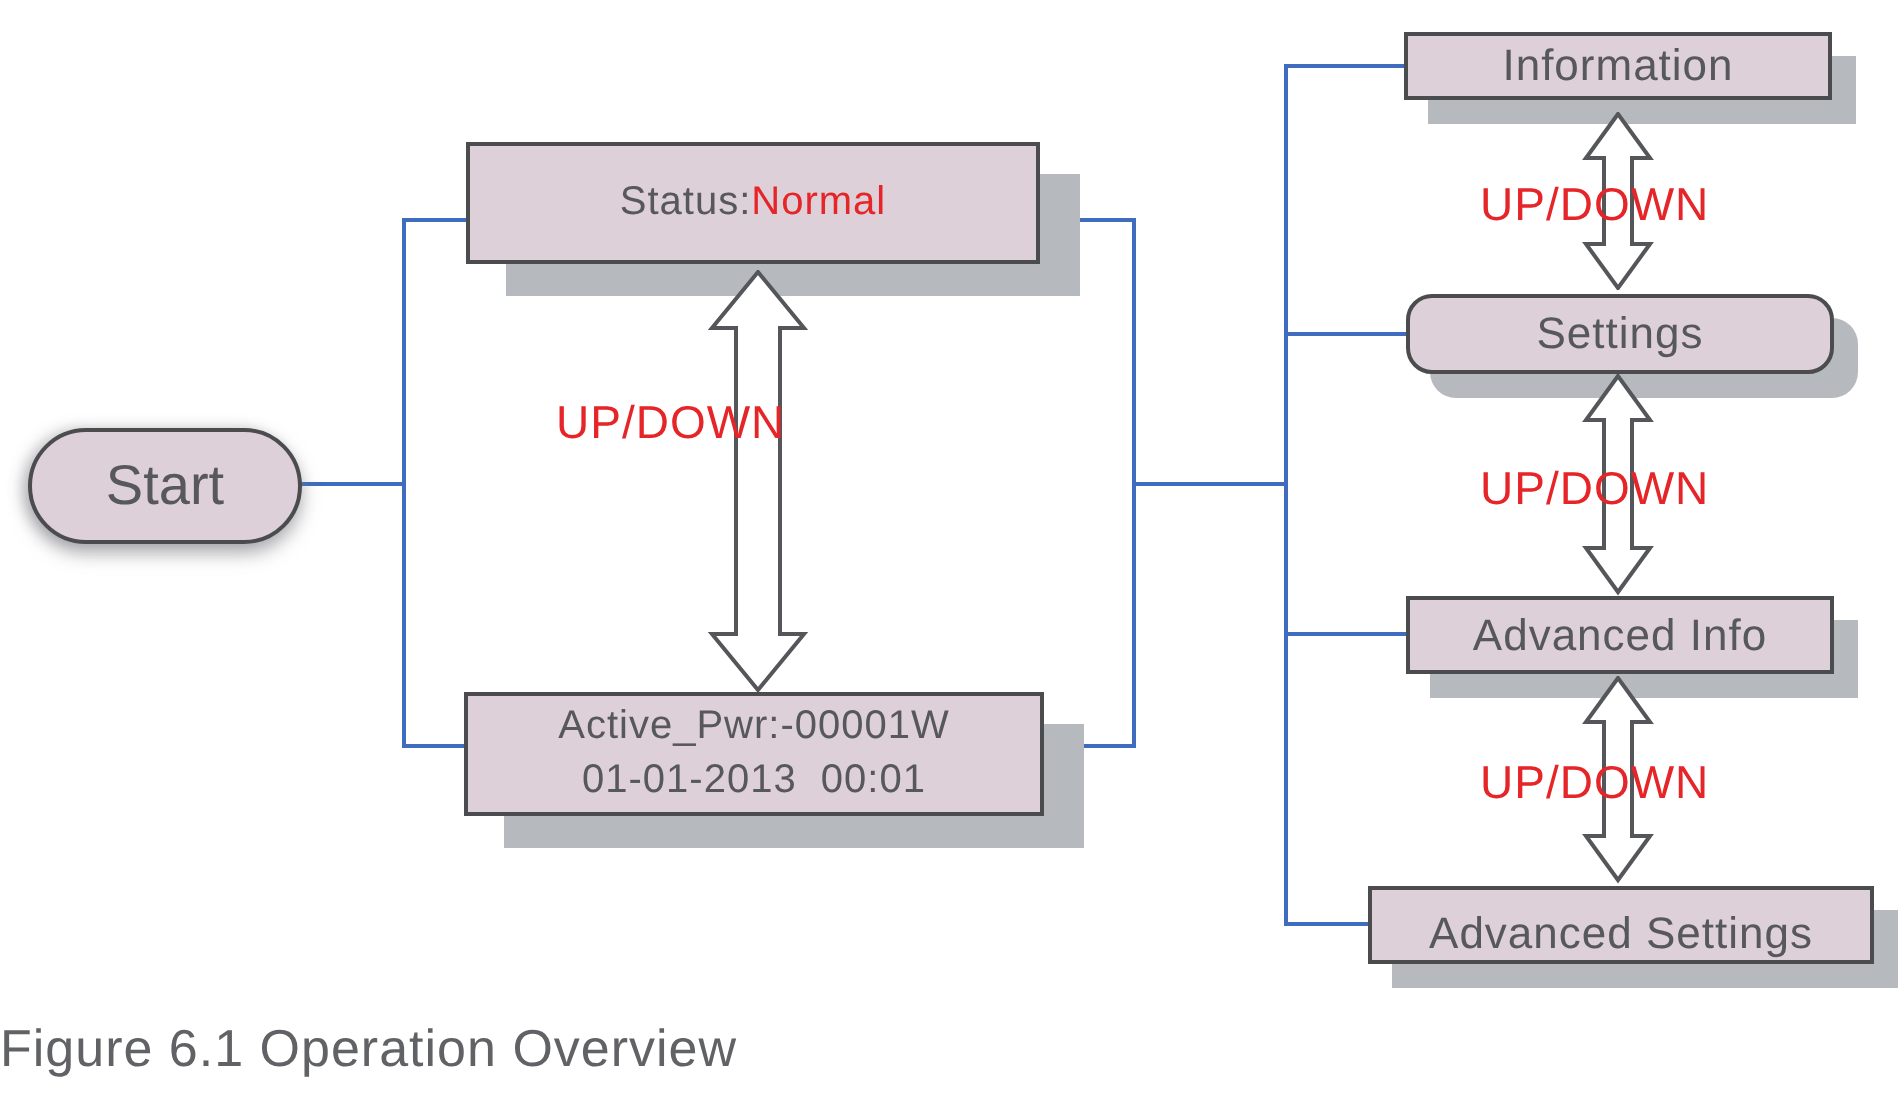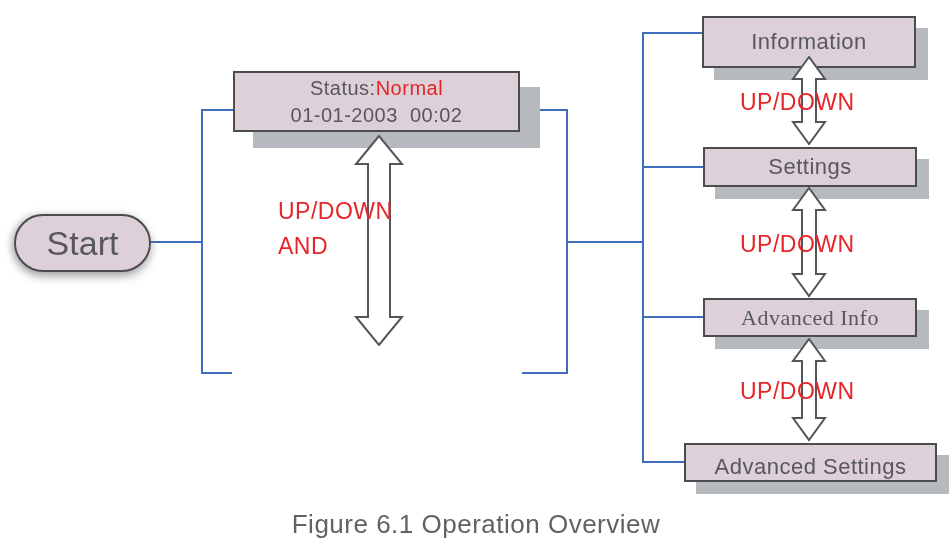--- a/index.html
+++ b/index.html
@@ -18,35 +18,35 @@
     color:#57585a;
   }
   .shadow-big{box-shadow:20px 16px 0 #b6b9be;}
   .shadow-small{box-shadow:12px 12px 0 #b6b9be;}
   .screen{font-size:20px;line-height:27px;letter-spacing:0.5px;}
   .screen .pre{white-space:pre;}
   .menu{font-size:22px;letter-spacing:0.5px;}
   .red{color:#e52528;}
   
   #start-node{
-    border-radius:29px;font-size:34px;
+    border-radius:29px;font-size:28px;
     box-shadow:0 5px 9px rgba(120,120,128,.55), -3px 0 7px rgba(120,120,128,.35);
   }
   
   .dbl-arrow{position:absolute;}
   .dbl-arrow path{fill:#ffffff;stroke:#55565a;stroke-width:2;stroke-linejoin:miter;}
   
   .red-label{
     position:absolute;color:#e52528;font-size:23px;text-align:left;
     letter-spacing:0.5px;
   }
   #mid-label{line-height:35px;}
   
   #figure-caption{
-    position:absolute;left:0;top:509px;width:952px;text-align:center;
+    position:absolute;left:0;top:509px;width:952px;
     color:#616265;font-size:26px;letter-spacing:0.5px;
   }
 </style>
 </head>
 <body>
 
 <div id="stage">
 
   <div class="line v" style="left:201px;top:109px;height:265px;"></div>
   <div class="line h" style="left:150px;top:241px;width:53px;"></div>
@@ -61,31 +61,34 @@
   <div class="line h" style="left:642px;top:166px;width:61px;"></div>
   <div class="line h" style="left:642px;top:316px;width:61px;"></div>
   <div class="line h" style="left:642px;top:461px;width:42px;"></div>
 
   <div id="start-node" class="node" style="left:14px;top:214px;width:137px;height:58px;">
     <span>Start</span>
   </div>
 
   <div class="node screen shadow-big" style="left:233px;top:71px;width:287px;height:61px;">
     <span><span>Status:</span><span class="red">Normal</span></span>
-    <span class="pre">01-01-2003  00:02</span>
   </div>
 
+  <div class="node screen shadow-big" style="left:232px;top:346px;width:290px;height:62px;">
+    <span>Active_Pwr:-00001W</span>
+    <span class="pre">01-01-2013  00:01</span>
+  </div>
 
-  <div class="node menu shadow-small" style="left:702px;top:16px;width:214px;height:52px;">
+  <div class="node menu shadow-small" style="left:702px;top:16px;width:214px;height:34px;">
     <span>Information</span>
   </div>
-  <div class="node menu shadow-small" style="left:703px;top:147px;width:214px;height:40px;">
+  <div class="node menu shadow-small" style="left:703px;top:147px;width:214px;height:40px;border-radius:13px;">
     <span>Settings</span>
   </div>
-  <div class="node menu shadow-small" style="left:703px;top:298px;width:214px;height:39px;font-family:Liberation Serif, serif;">
+  <div class="node menu shadow-small" style="left:703px;top:298px;width:214px;height:39px;">
     <span>Advanced Info</span>
   </div>
   <div class="node menu shadow-small" style="left:684px;top:443px;width:253px;height:39px;justify-content:flex-end;">
     <span>Advanced Settings</span>
   </div>
 
   <svg class="dbl-arrow" style="left:353px;top:135px;" width="52" height="211">
     <path d="M26,1 L3,29 L15,29 L15,182 L3,182 L26,210 L49,182 L37,182 L37,29 L49,29 Z"></path>
   </svg>
   <svg class="dbl-arrow" style="left:789px;top:56px;" width="40" height="89">
@@ -93,21 +96,20 @@
   </svg>
   <svg class="dbl-arrow" style="left:789px;top:187px;" width="40" height="111">
     <path d="M20,1 L4,23 L13,23 L13,87 L4,87 L20,109 L36,87 L27,87 L27,23 L36,23 Z"></path>
   </svg>
   <svg class="dbl-arrow" style="left:789px;top:338px;" width="40" height="104">
     <path d="M20,1 L4,23 L13,23 L13,80 L4,80 L20,102 L36,80 L27,80 L27,23 L36,23 Z"></path>
   </svg>
 
   <div id="mid-label" class="red-label" style="left:278px;top:194px;width:200px;">
     <div>UP/DOWN</div>
-    <div>AND</div>
   </div>
   <div class="red-label" style="left:740px;top:89px;width:140px;">UP/DOWN</div>
   <div class="red-label" style="left:740px;top:231px;width:140px;">UP/DOWN</div>
   <div class="red-label" style="left:740px;top:378px;width:140px;">UP/DOWN</div>
 
   <div id="figure-caption">Figure 6.1 Operation Overview</div>
 
 </div>
 
 </body></html>

